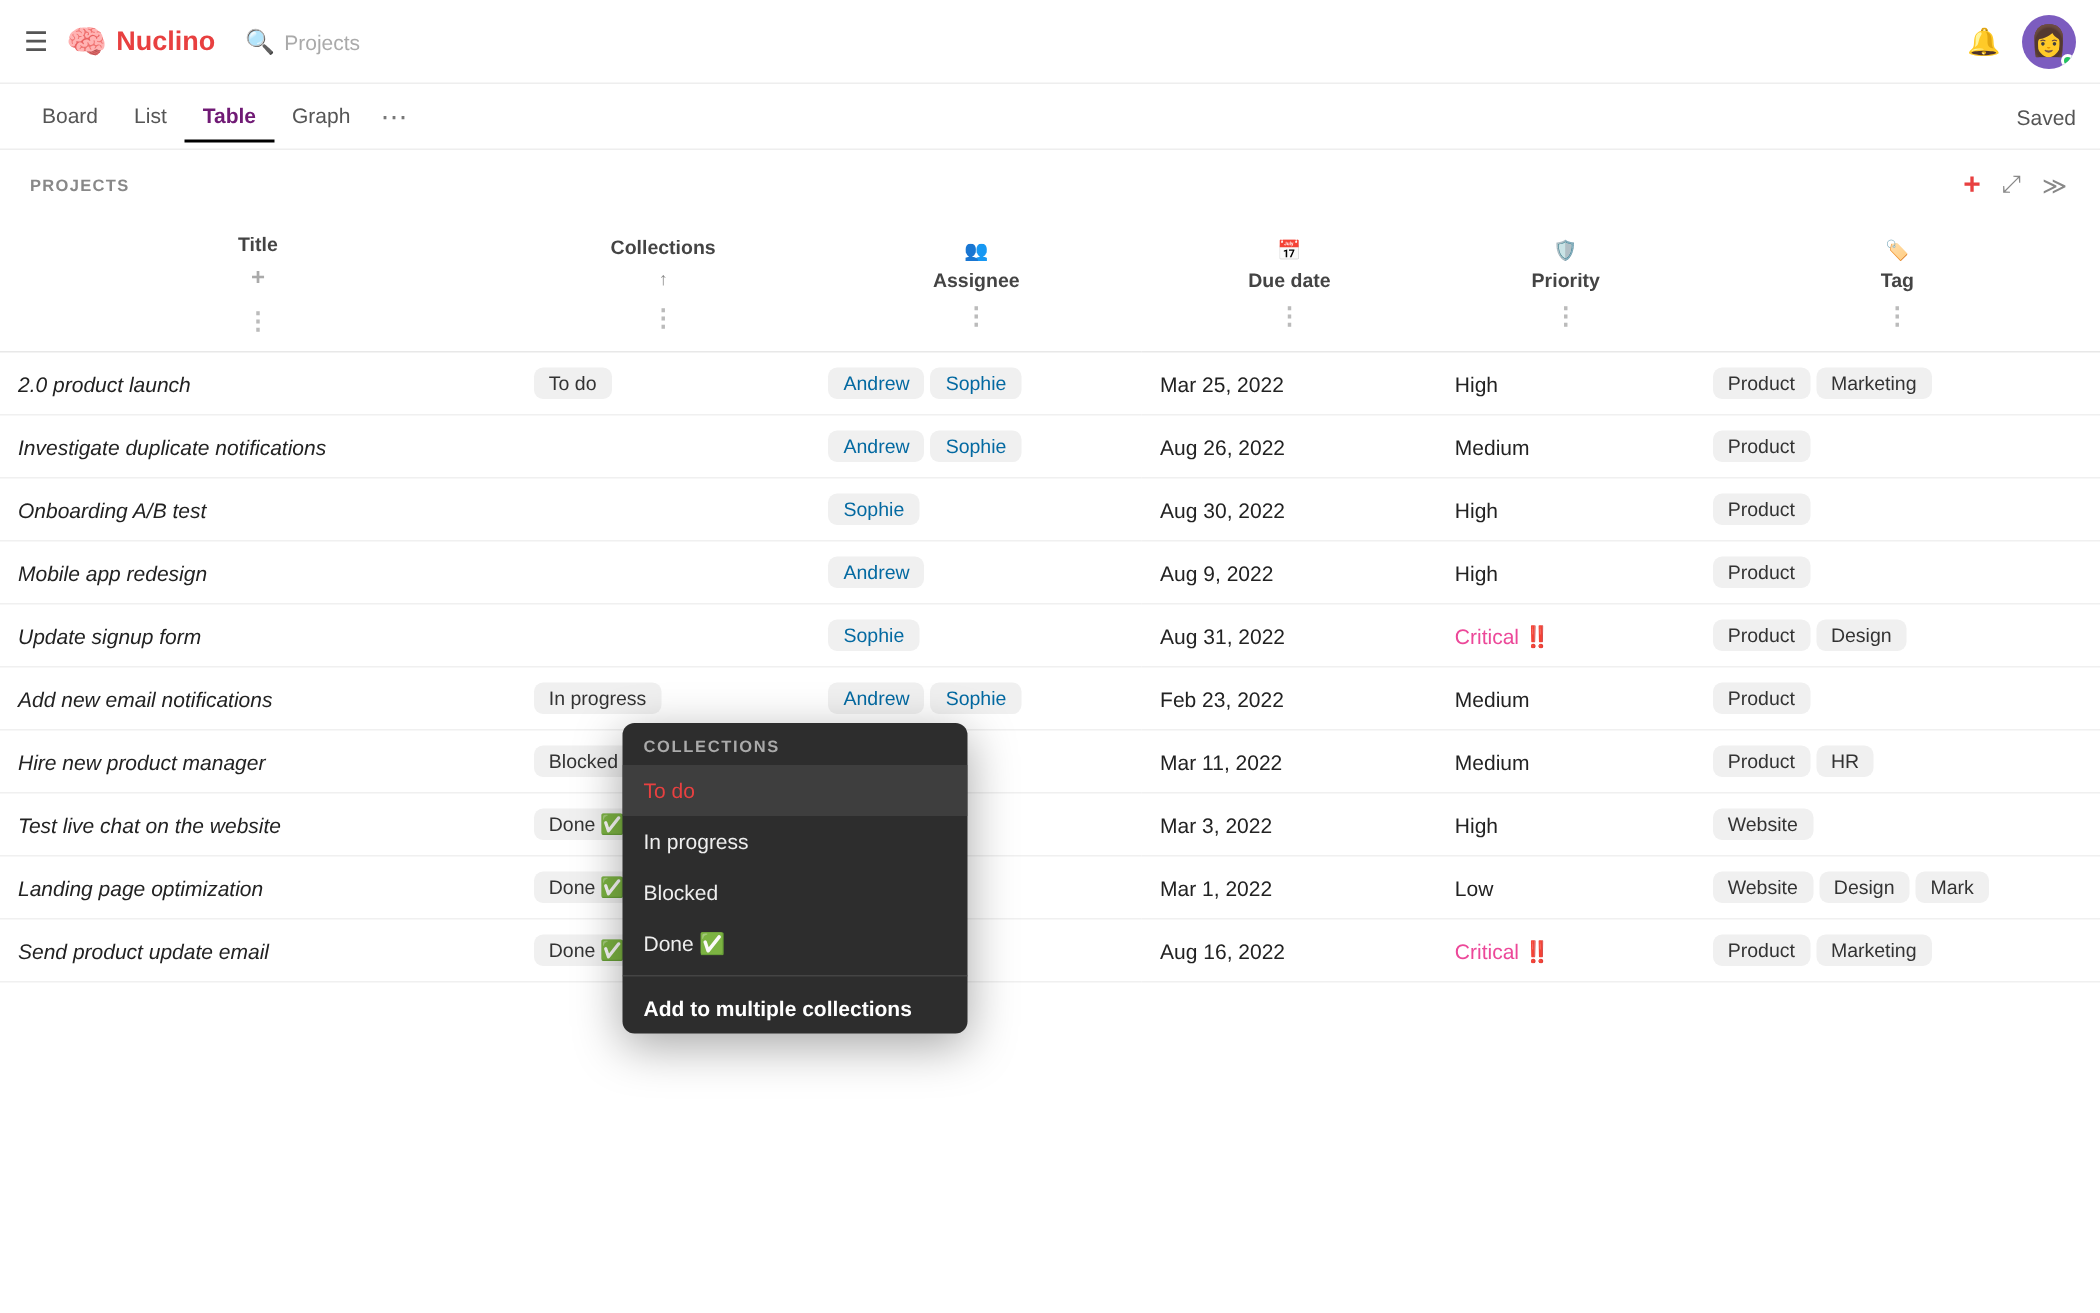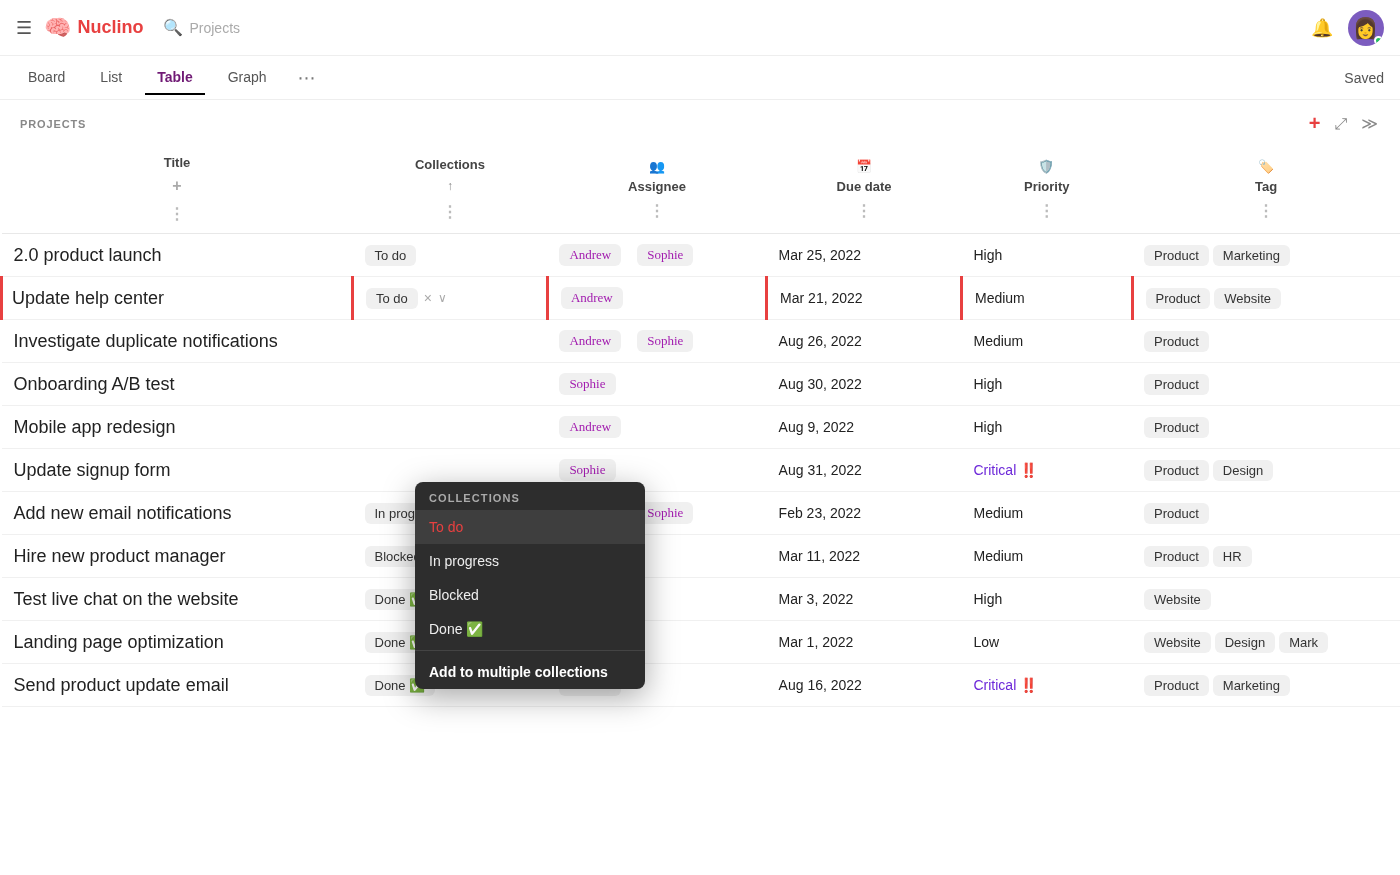--- a/index.html
+++ b/index.html
@@ -11,50 +11,50 @@
     .logo-area { display: flex; align-items: center; gap: 6px; font-weight: 700; font-size: 18px; color: #e84040; margin-right: 8px; }
     .logo-brain { font-size: 22px; }
     .search-area { display: flex; align-items: center; gap: 6px; color: #aaa; font-size: 14px; flex: 1; }
     .search-icon { font-size: 16px; }
     .topbar-right { display: flex; align-items: center; gap: 14px; margin-left: auto; }
     .bell-icon { font-size: 18px; color: #555; cursor: pointer; }
     .avatar { width: 36px; height: 36px; border-radius: 50%; background: #7c5cbf; display: flex; align-items: center; justify-content: center; color: #fff; font-size: 14px; font-weight: 600; position: relative; cursor: pointer; overflow: hidden; }
     .avatar-dot { position: absolute; bottom: 1px; right: 1px; width: 9px; height: 9px; background: #22c55e; border-radius: 50%; border: 2px solid #fff; }
 
     
-    .tabbar { display: flex; align-items: center; height: 44px; padding: 0 16px; border-bottom: 1px solid #eee; gap: 11px; }
+    .tabbar { display: flex; align-items: center; height: 44px; padding: 0 16px; border-bottom: 1px solid #eee; gap: 0; }
     .tab { padding: 8px 12px; cursor: pointer; font-size: 14px; color: #555; border-bottom: 2px solid transparent; margin-bottom: -1px; }
     .tab.active { color: #701a75; border-bottom: 2px solid #000000; font-weight: 600; }
     .tab-more { margin-left: 4px; cursor: pointer; font-size: 18px; color: #777; padding: 4px; }
     .tabbar-right { margin-left: auto; font-size: 14px; color: #555; }
 
     
     .section-header { display: flex; align-items: center; padding: 10px 20px; gap: 8px; }
     .section-title { font-size: 11px; font-weight: 600; color: #888; letter-spacing: 0.08em; text-transform: uppercase; flex: 1; }
     .section-actions { display: flex; align-items: center; gap: 10px; }
     .icon-btn { cursor: pointer; font-size: 16px; color: #888; padding: 2px; }
     .icon-btn.red { color: #e84040; font-weight: 700; font-size: 20px; }
 
     
     .table-wrapper { overflow-x: auto; overflow-y: auto; height: calc(875px - 56px - 44px - 44px); position: relative; }
     table { border-collapse: collapse; width: 100%; min-width: 1300px; }
     thead th { background: #fff; border-bottom: 1px solid #e8e8e8; padding: 8px 12px; text-align: left; font-weight: 600; font-size: 13px; color: #444; white-space: nowrap; position: sticky; top: 0; z-index: 5; }
     thead th .th-inner { display: flex; align-items: center; gap: 5px; flex-direction: column; }
     thead th .col-icon { font-size: 13px; color: #777; }
     tbody tr { border-bottom: 1px solid #f0f0f0; }
     tbody td { padding: 10px 12px; vertical-align: middle; font-size: 14px; }
-    .title-col { font-size: 18px; color: #222; min-width: 280px; }
+    .title-col { font-size: 14px; color: #222; min-width: 280px; font-style: italic; }
     .highlighted-row td { border-left: 3px solid #e84040; }
     .highlighted-row .title-col { padding-left: 9px; }
 
     .tag-pill { display: inline-block; padding: 3px 10px; border-radius: 6px; font-size: 13px; background: #f0f0f0; color: #333; white-space: nowrap; }
     .tag-pill.to-do { background: #f0f0f0; }
 
-    .assignee-chip { display: inline-flex; align-items: center; padding: 3px 10px; border-radius: 6px; background: #f0f0f0; font-size: 13px; color: #a21caf; margin-right: 16px; font-family: Liberation Serif, serif; }
-    .priority-critical { color: #6d28d9; }
+    .assignee-chip { display: inline-flex; align-items: center; padding: 3px 10px; border-radius: 6px; background: #f0f0f0; font-size: 13px; color: #0369a1; margin-right: 4px; }
+    .priority-critical { color: #ec4899; }
     .critical-bang { color: #e84040; font-weight: 700; }
 
     .label-tag { display: inline-block; padding: 3px 10px; border-radius: 6px; background: #f0f0f0; font-size: 13px; color: #333; margin-right: 4px; }
 
     .col-add { cursor: pointer; color: #aaa; font-size: 16px; padding: 2px 4px; }
     .col-menu { cursor: pointer; color: #bbb; font-size: 16px; padding: 2px 4px; }
     .col-sort { cursor: pointer; color: #888; font-size: 12px; padding: 2px; }
 
     
     .dropdown-popup {
@@ -184,34 +184,20 @@
     </thead>
     <tbody id="table-body">
     <tr>
           <td class="title-col">2.0 product launch</td>
           <td><span class="tag-pill">To do</span></td>
           <td><span class="assignee-chip">Andrew</span><span class="assignee-chip">Sophie</span></td>
           <td>Mar 25, 2022</td>
           <td>High</td>
           <td><span class="label-tag">Product</span><span class="label-tag">Marketing</span></td>
         </tr>
-        <tr class="highlighted-row">
-          <td class="title-col">Update help center</td>
-          <td>
-            <div class="collection-cell">
-              <span class="tag-pill to-do">To do</span>
-              <span class="collection-x">×</span>
-              <span class="collection-chevron">∨</span>
-            </div>
-          </td>
-          <td><span class="assignee-chip">Andrew</span></td>
-          <td>Mar 21, 2022</td>
-          <td>Medium</td>
-          <td><span class="label-tag">Product</span><span class="label-tag">Website</span></td>
-        </tr>
         <tr>
           <td class="title-col">Investigate duplicate notifications</td>
           <td></td>
           <td><span class="assignee-chip">Andrew</span><span class="assignee-chip">Sophie</span></td>
           <td>Aug 26, 2022</td>
           <td>Medium</td>
           <td><span class="label-tag">Product</span></td>
         </tr>
         <tr>
           <td class="title-col">Onboarding A/B test</td>

